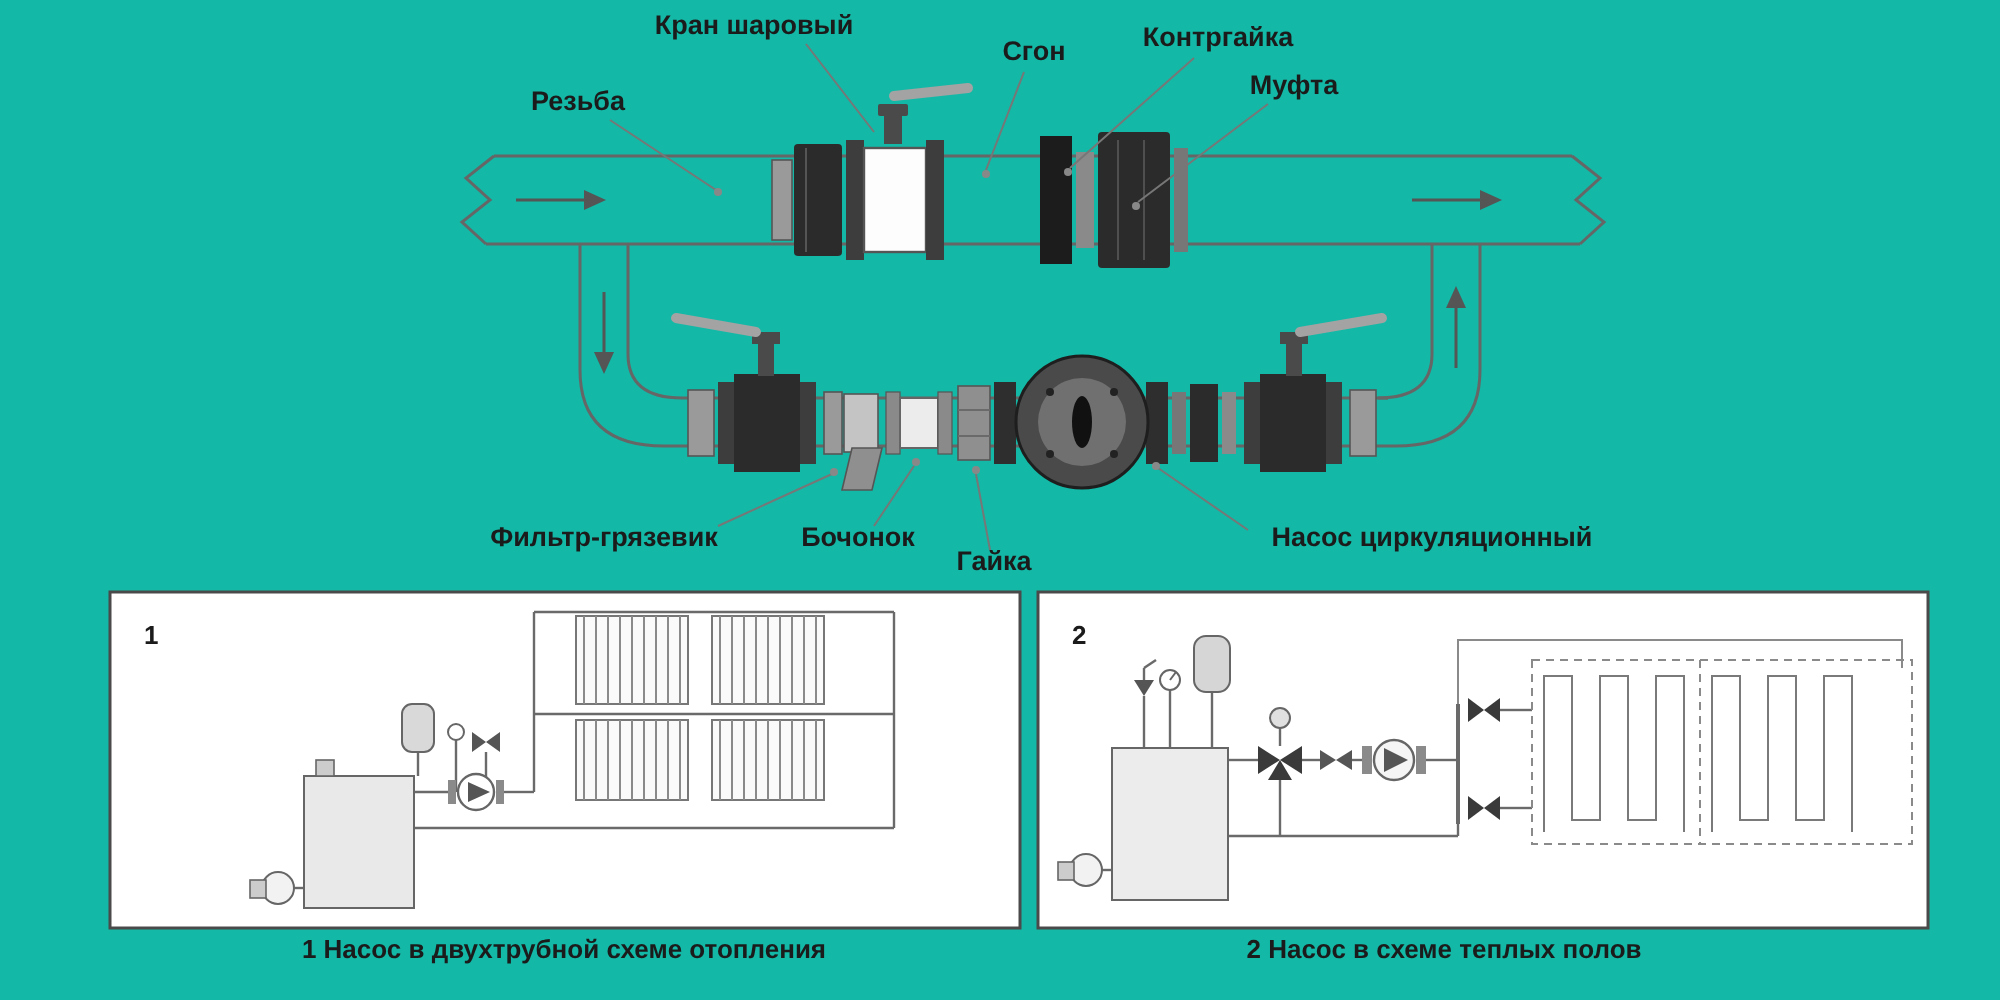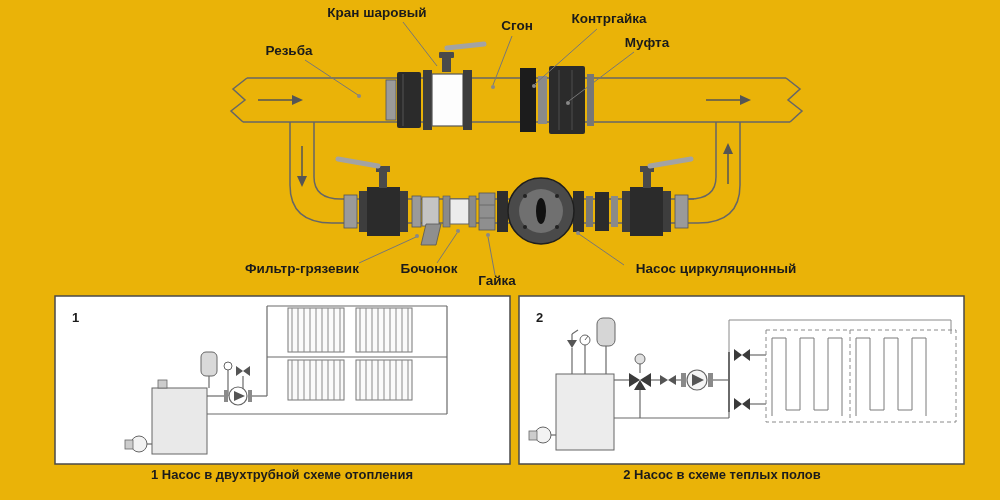--- a/index.html
+++ b/index.html
@@ -1,17 +1,17 @@
 <!DOCTYPE html>
 <html><head>
 <meta charset="utf-8">
 <style>
   html,body{margin:0;padding:0;background:#fff;}
   .stage{
-    position:relative;width:1000px;height:500px;background:#eab308;overflow:hidden;
+    position:relative;width:1000px;height:500px;background:#14b8a6;overflow:hidden;
     font-family:"Liberation Sans", sans-serif;
   }
   svg text{
     font-family:"Liberation Sans", sans-serif;
     fill:#1b1b1b;
   }
   .lbl{font-size:13.5px;font-weight:bold;}
   .cap{font-size:13px;font-weight:bold;}
   .num{font-size:13px;font-weight:bold;}
 </style>

